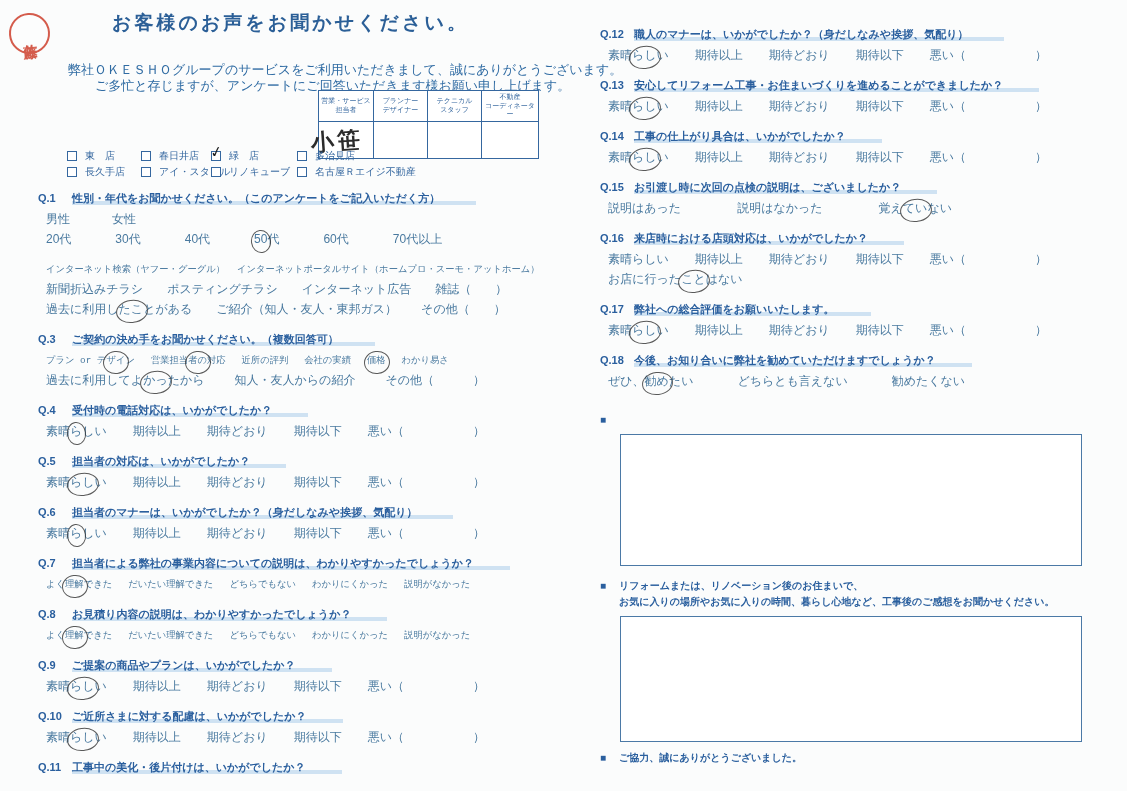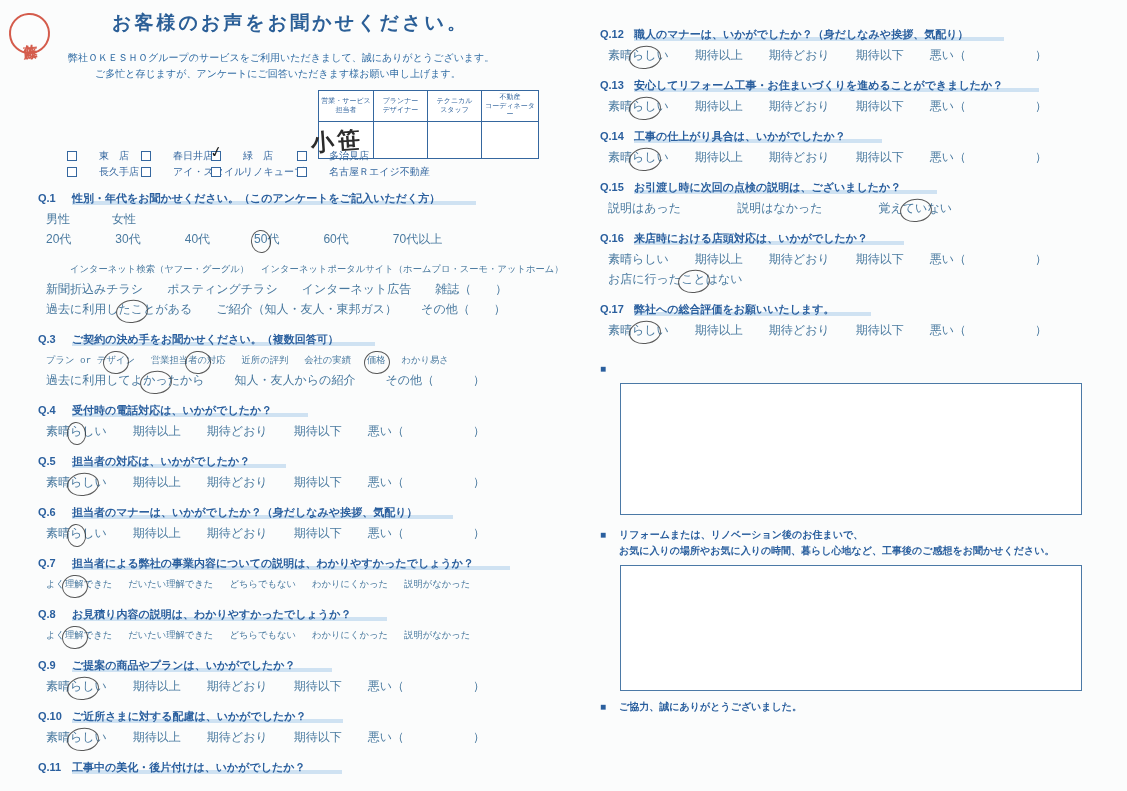--- a/index.html
+++ b/index.html
@@ -20,42 +20,42 @@
   }
   
   .col-left{position:absolute;left:38px;top:0;width:505px;}
   .col-right{position:absolute;left:600px;top:0;width:507px;}
   
   .header{position:relative;height:192px;}
   .title{
     position:absolute;left:74px;top:10px;margin:0;
     font-size:19px;font-weight:bold;color:#2b5f97;letter-spacing:3px;white-space:nowrap;
   }
-  .intro{position:absolute;left:30px;top:50px;font-size:10px;color:#2f6ba3;line-height:16px;white-space:nowrap;}
+  .intro{position:absolute;left:30px;top:62px;font-size:13px;color:#2f6ba3;line-height:16px;white-space:nowrap;}
   .intro-l2{padding-left:27px;}
   .staff-table{
     position:absolute;left:280px;top:90px;
     display:grid;grid-template-columns:55px 54px 54px 56px;
     border:1.5px solid #35679f;background:#fff;
   }
   .st-h{
     border-right:1px solid #35679f;border-bottom:1px solid #35679f;
     font-size:7px;line-height:8.5px;color:#35679f;text-align:center;
     padding:2px 1px;display:flex;flex-direction:column;justify-content:center;
   }
   .st-h:nth-child(4){border-right:none;}
   .st-v{height:36px;border-right:1px solid #35679f;position:relative;}
   .st-v:last-child{border-right:none;}
   .hand{
     position:absolute;left:-8px;top:4px;font-size:23px;font-weight:bold;color:#2b2b2b;
     transform:rotate(-4deg);letter-spacing:3px;white-space:nowrap;
   }
   #stores{position:absolute;left:0;top:148px;width:100%;}
   .store-row{display:grid;grid-template-columns:74px 70px 86px auto;padding-left:29px;line-height:16px;}
-  .store-item{display:flex;align-items:center;gap:22px;font-size:10px;color:#35679f;white-space:nowrap;}
+  .store-item{display:flex;align-items:center;gap:8px;font-size:10px;color:#35679f;white-space:nowrap;}
   .cbox{flex:none;width:8px;height:8px;border:1px solid #35679f;position:relative;background:#fff;}
   .checkmark{
     position:absolute;left:-2px;top:-8px;font-size:15px;color:#1f1f1f;font-weight:bold;
     transform:rotate(-12deg);line-height:1;
   }
   
   .q{margin-bottom:17px;}
   .q-head{display:flex;font-size:11px;font-weight:bold;color:#2a5f9e;margin-bottom:8px;line-height:13px;}
   .q-id{flex:none;min-width:34px;}
   .q-title{
@@ -183,21 +183,21 @@
           <div class="opt-row" style="column-gap: 44px;">
             <span class="opt">20代</span>
             <span class="opt">30代</span>
             <span class="opt">40代</span>
             <span class="opt"><span class="circ">50</span>代</span>
             <span class="opt">60代</span>
             <span class="opt">70代以上</span>
           </div>
         </div>
         <div class="q">
-          <div class="opt-row tight" style="column-gap: 12px; margin-left: 24px;">
+          <div class="opt-row tight" style="column-gap: 12px;">
             <span class="opt">インターネット検索（ヤフー・グーグル）</span>
             <span class="opt">インターネットポータルサイト（ホームプロ・スーモ・アットホーム）</span>
           </div>
           <div class="opt-row" style="column-gap: 24px;">
             <span class="opt">新聞折込みチラシ</span>
             <span class="opt">ポスティングチラシ</span>
             <span class="opt">インターネット広告</span>
             <span class="opt">雑誌（</span>
             <span class="close-paren">）</span>
           </div>
@@ -412,20 +412,31 @@
           </div>
           <div class="opt-row" style="column-gap: 26px;">
             <span class="opt">素晴<span class="circ">らし</span>い</span>
             <span class="opt">期待以上</span>
             <span class="opt">期待どおり</span>
             <span class="opt">期待以下</span>
             <span class="opt">悪い（</span>
             <span class="close-paren">）</span>
           </div>
         </div>
+        <div class="q">
+          <div class="q-head">
+            <span class="q-id">Q.18</span>
+            <span class="q-title">今後、お知り合いに弊社を勧めていただけますでしょうか？</span>
+          </div>
+          <div class="opt-row" style="column-gap: 44px;">
+            <span class="opt">ぜひ、<span class="circ">勧め</span>たい</span>
+            <span class="opt">どちらとも言えない</span>
+            <span class="opt">勧めたくない</span>
+          </div>
+        </div>
       </div>
     <div id="comments">
         <div class="comment">
           <div class="c-prompt">
             <span class="bullet">■</span>
           </div>
           <div class="comment-box"></div>
         </div>
         <div class="comment">
           <div class="c-prompt">

